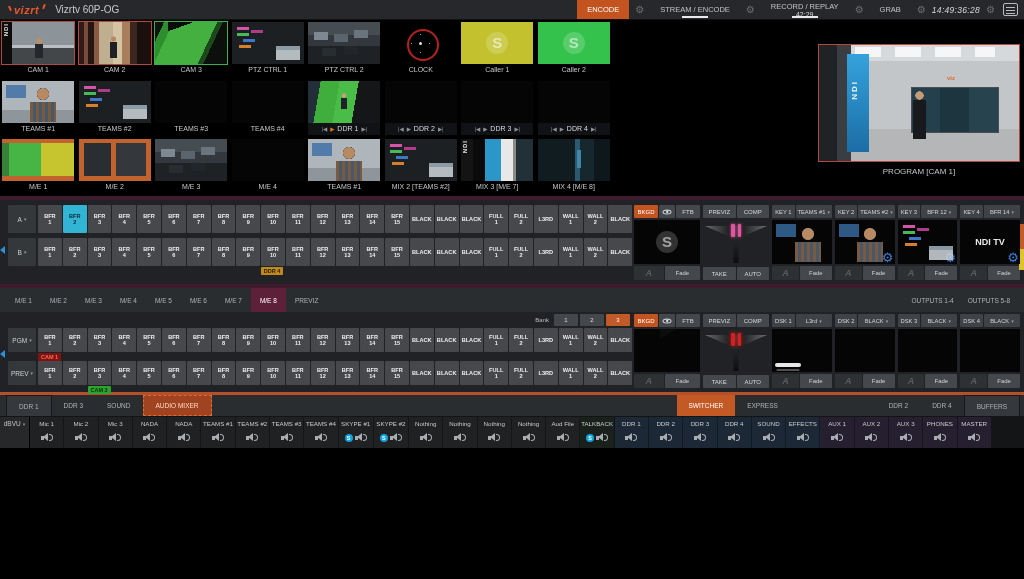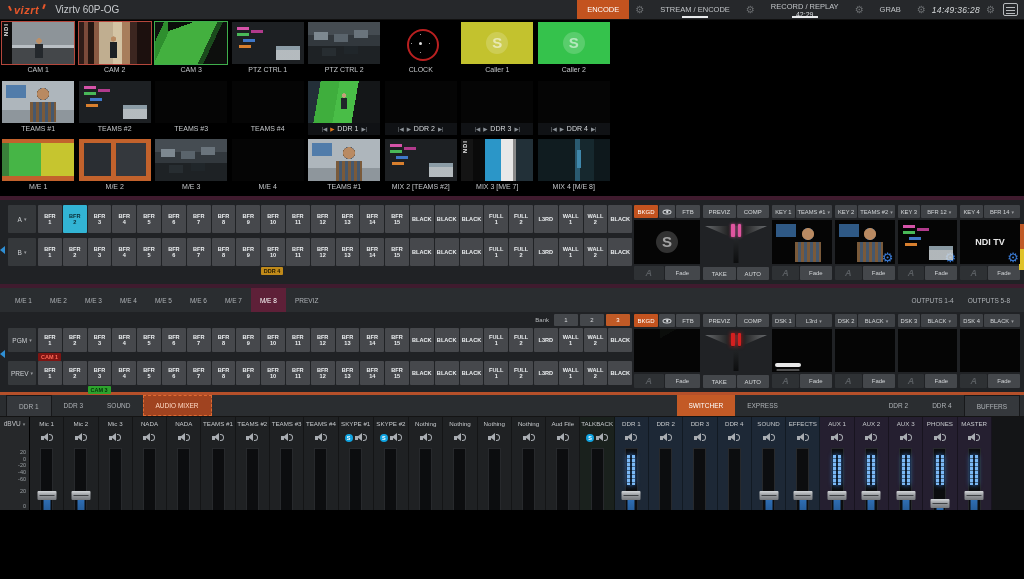--- a/index.html
+++ b/index.html
@@ -1,18 +1,18 @@
 <!DOCTYPE html>
 <html><head>
 <meta charset="utf-8">
 <style>
   * { margin:0; padding:0; box-sizing:border-box; }
   html,body { background:#000; }
   body { font-family:"Liberation Sans", sans-serif; }
-  #app { position:relative; width:1024px; height:510px; background:#f97316; overflow:hidden; }
+  #app { position:relative; width:1024px; height:448px; background:#f97316; overflow:hidden; }
 
   
   #titlebar { position:absolute; left:0; top:0; width:1024px; height:20px; background:#26282b; display:flex; align-items:center; justify-content:space-between; border-bottom:1px solid #111; }
   .tb-left { display:flex; align-items:center; gap:10px; padding-left:8px; }
   .logo { color:#e8572a; font-style:italic; font-weight:bold; font-size:11px; letter-spacing:.5px; position:relative; padding:0 6px; }
   .logo::before, .logo::after { content:""; position:absolute; width:1.5px; height:5px; background:#e8572a; }
   .logo::before { left:1px; top:2px; transform:rotate(-25deg); }
   .logo::after { right:1px; top:0; transform:rotate(20deg); }
   .tb-title { color:#c7cacd; font-size:10px; }
   .tb-right { display:flex; align-items:center; gap:6px; padding-right:6px; height:100%; }
@@ -448,20 +448,33 @@
               <div class="mon-thumb" data-thumb="darkroom">
                 
               </div>
               <div class="mon-label plain">MIX 4 [M/E 8]</div>
 
             </div>
         </div>
       </div>
 
 
+    <div class="bigmon" id="program">
+      <div class="bm-video">
+        <div class="pg-bg"></div>
+          <div class="pg-sky"></div>
+        <div class="pg-left"></div>
+        <div class="pg-banner"></div>
+        <span class="pg-ndi">NDI</span>
+        <div class="pg-screens"></div>
+        <span class="pg-viz">viz</span>
+        <div class="pg-person"></div>
+      </div>
+      <div class="bm-label">PROGRAM [CAM 1]</div>
+    </div>
   </section>
 
   <section id="sw-main">
     <i class="edge-arrow" style="top:46px;"></i>
     <i class="edge-strip" style="top:24px;height:46px;"></i>
     <div class="busrows">
 
     <div class="busrow">
           <div class="buslabel">
             <span>A</span>

